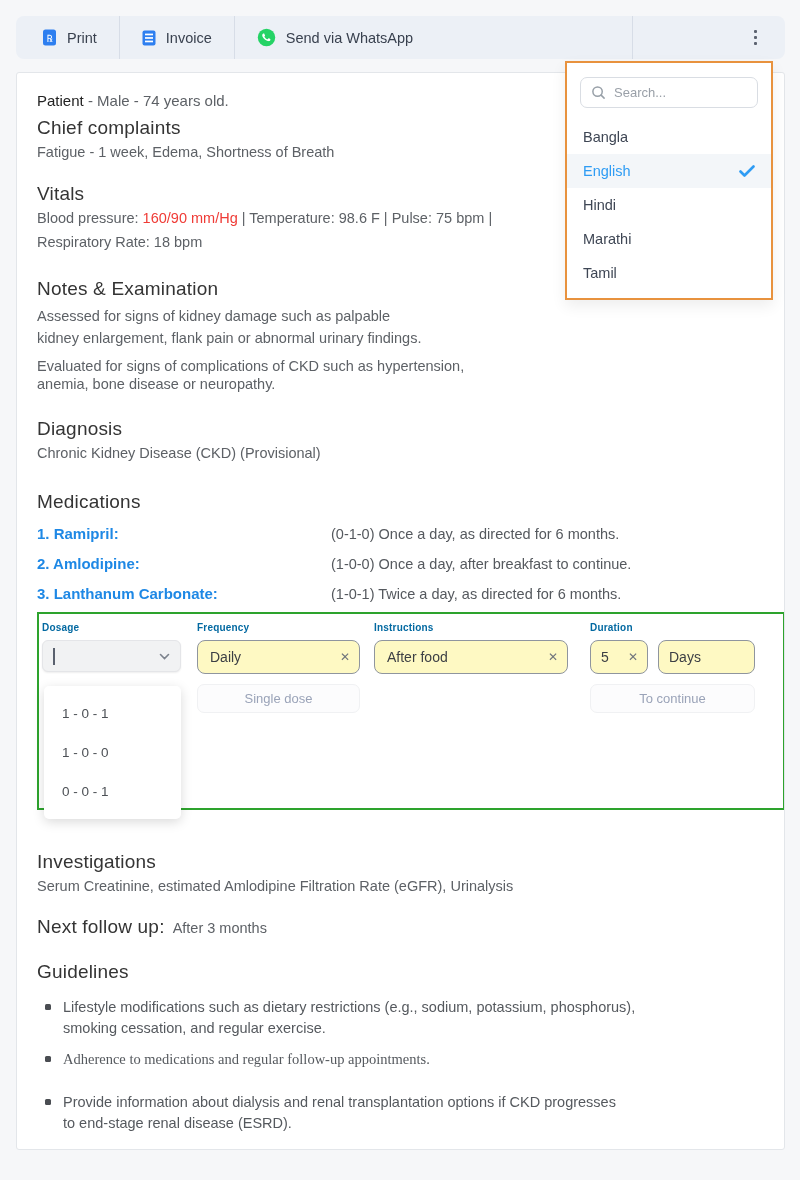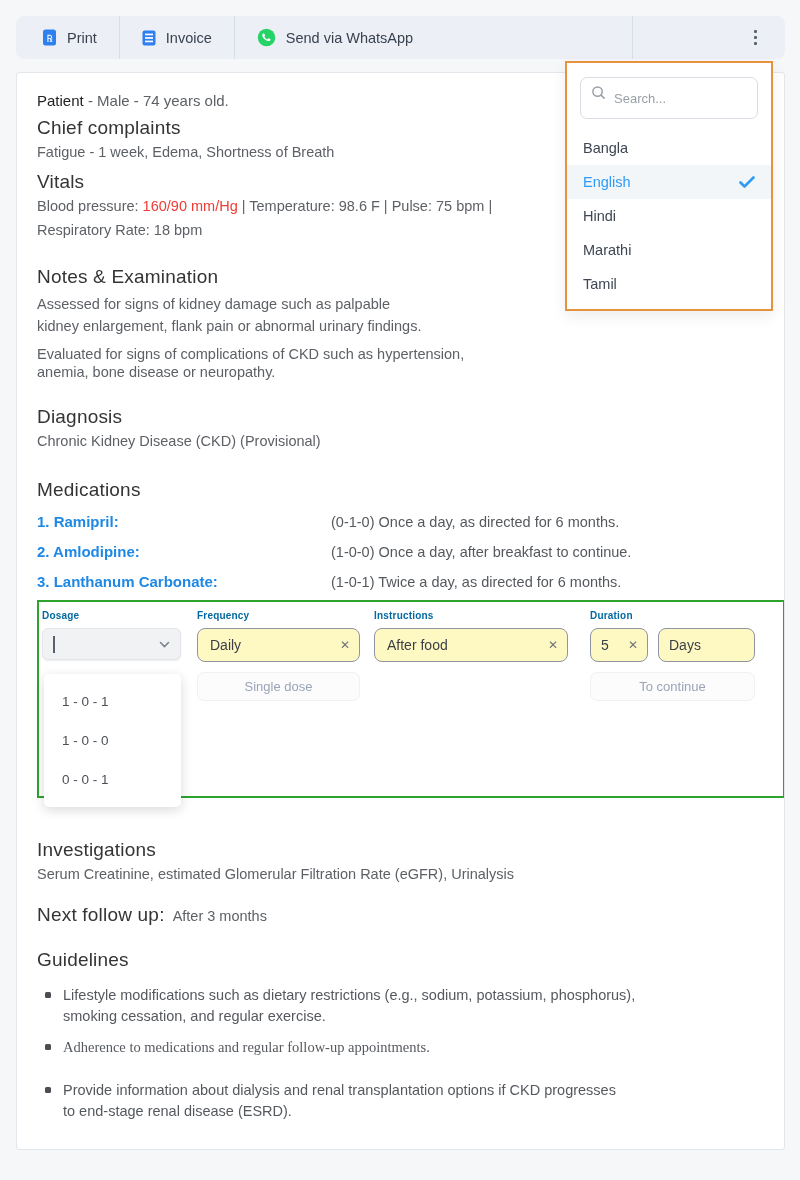--- a/index.html
+++ b/index.html
@@ -38,21 +38,21 @@
 
   .h { font-size:19px; color:#343434; font-weight:500; letter-spacing:.2px; line-height:25px; }
   .body-text { font-size:14.5px; color:#5d6166; line-height:20px; }
   .pre { white-space:pre-line; }
 
   .patient-line { font-size:15px; color:#5d6166; line-height:20px; }
   .patient-line .plabel { color:#222; }
 
   .mt2{margin-top:2px;} .mt4{margin-top:4px;} .mt9{margin-top:9px;}
   .mt12{margin-top:4px;} .mt18{margin-top:18px;}
-  .mt19{margin-top:7px;} .mt20{margin-top:20px;} .mt22{margin-top:22px;} .mt23{margin-top:23px;}
+  .mt19{margin-top:19px;} .mt20{margin-top:20px;} .mt22{margin-top:22px;} .mt23{margin-top:23px;}
   .mt26{margin-top:26px;} .mt39{margin-top:39px;}
 
   .vitals-line { font-size:14.5px; color:#5d6166; line-height:24px; }
   .vitals-line .red { color:#ef3b36; }
   .para1 { line-height:22px; }
   .para2 { line-height:17.5px; }
 
   
   .med-row { display:grid; grid-template-columns:294px 1fr; margin-top:10px; }
   .med-row:first-of-type { margin-top:6px; }
@@ -114,21 +114,21 @@
   .bullet-text { margin-left:12px; font-size:14.5px; color:#55595e; line-height:21px; white-space:pre-line; }
 
   
   .lang-dropdown {
     position:absolute; left:565px; top:61px; width:208px;
     background:#fff; border:2px solid #e8923e; z-index:20;
     padding-bottom:8px; box-shadow:0 6px 14px rgba(0,0,0,.07);
   }
   .search-wrap { margin:14px 13px 12px; position:relative; }
   .search-wrap input {
-    width:100%; height:42px; border:1px solid #d9dde3; border-radius:7px;
+    width:100%; height:31px; border:1px solid #d9dde3; border-radius:7px;
     padding:0 8px 0 33px; font-size:13px; color:#555; outline:none;
     font-family:inherit; background:#fff;
   }
   .search-wrap input::placeholder { color:#9aa0a8; }
   .search-icon { position:absolute; left:11px; top:8px; }
   .lang-item {
     height:34px; padding:0 16px; font-size:14.5px; color:#3e4654;
     display:flex; justify-content:space-between; align-items:center; cursor:pointer;
   }
   .lang-item.selected { background:#f3f6f9; color:#2e9cf4; }
@@ -266,21 +266,21 @@
         </div>
         <div class="inp unit">
           <input readonly="" value="Days" style="">
         </div>
       </div>
       <div class="ghost-btn">To continue</div>
     </div>
   </div>
 
   <div class="h mt39">Investigations</div>
-  <div class="body-text mt2">Serum Creatinine, estimated Glomerular Filtration Rate (eGFR), Urinalysis</div>
+  <div class="body-text mt2">Serum Creatinine, estimated Amlodipine Filtration Rate (eGFR), Urinalysis</div>
 
   <div class="follow-row mt18">
     <span class="h">Next follow up:</span>
     <span class="body-text">After 3 months</span>
   </div>
 
   <div class="h mt20">Guidelines</div>
   <div class="bullet-item">
     <span class="bullet"></span>
     <span class="bullet-text">Lifestyle modifications such as dietary restrictions (e.g., sodium, potassium, phosphorus),

